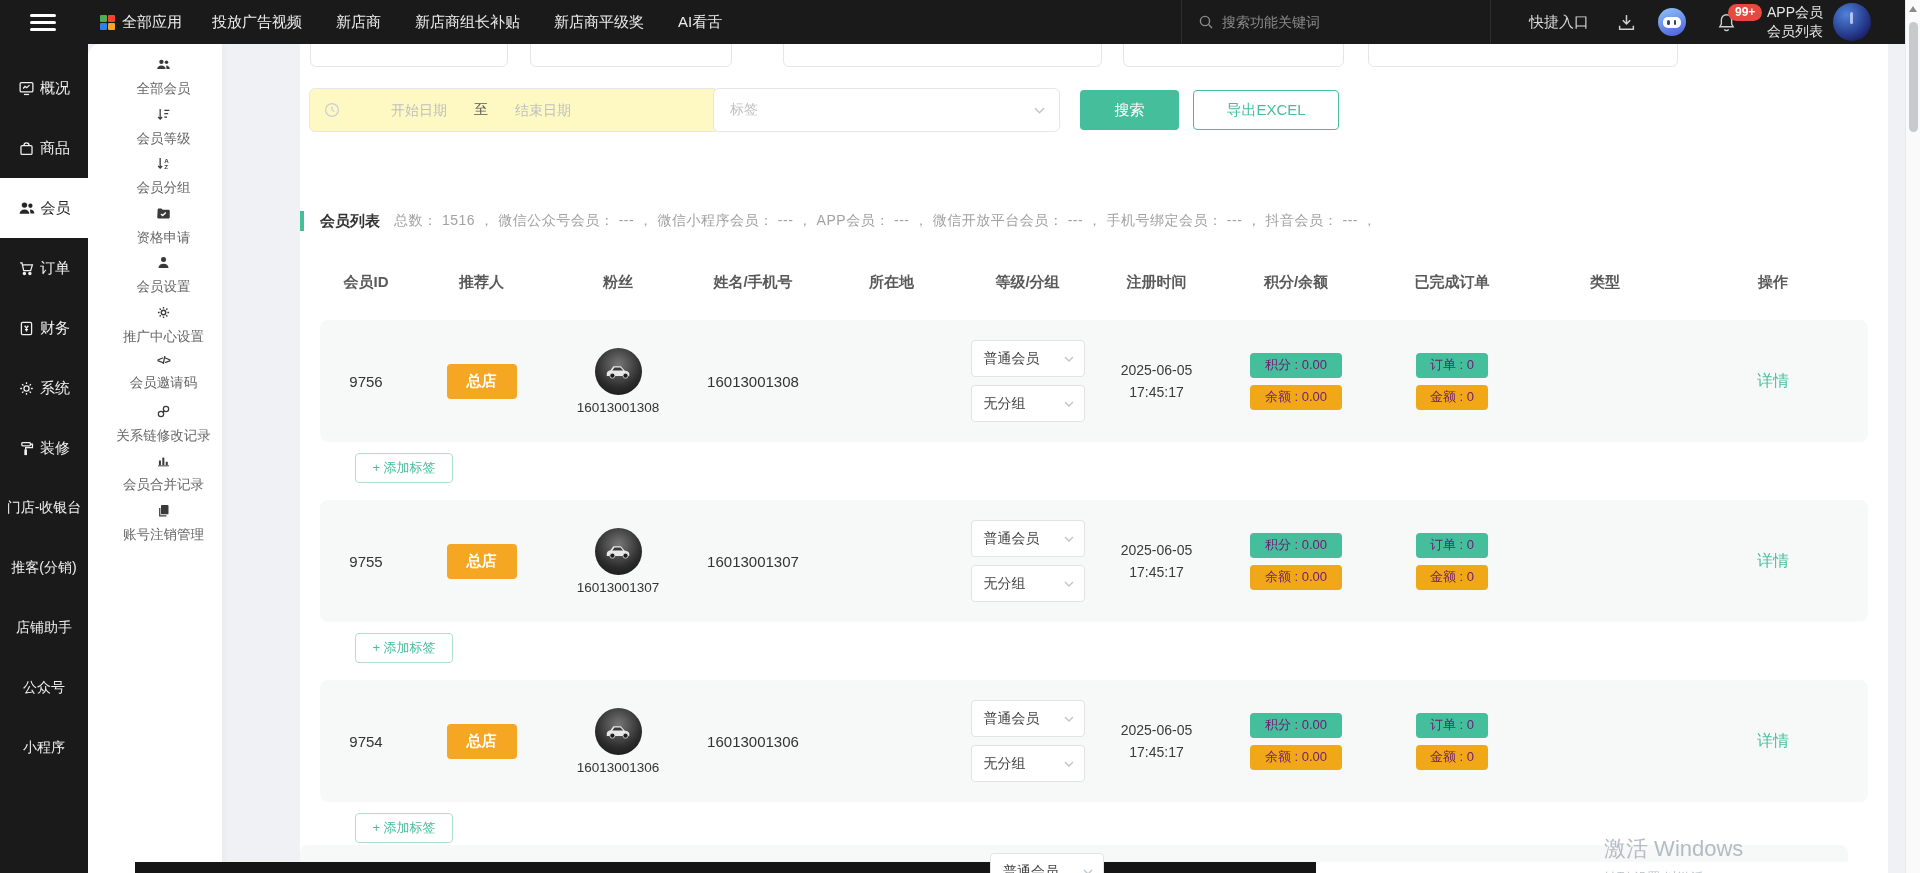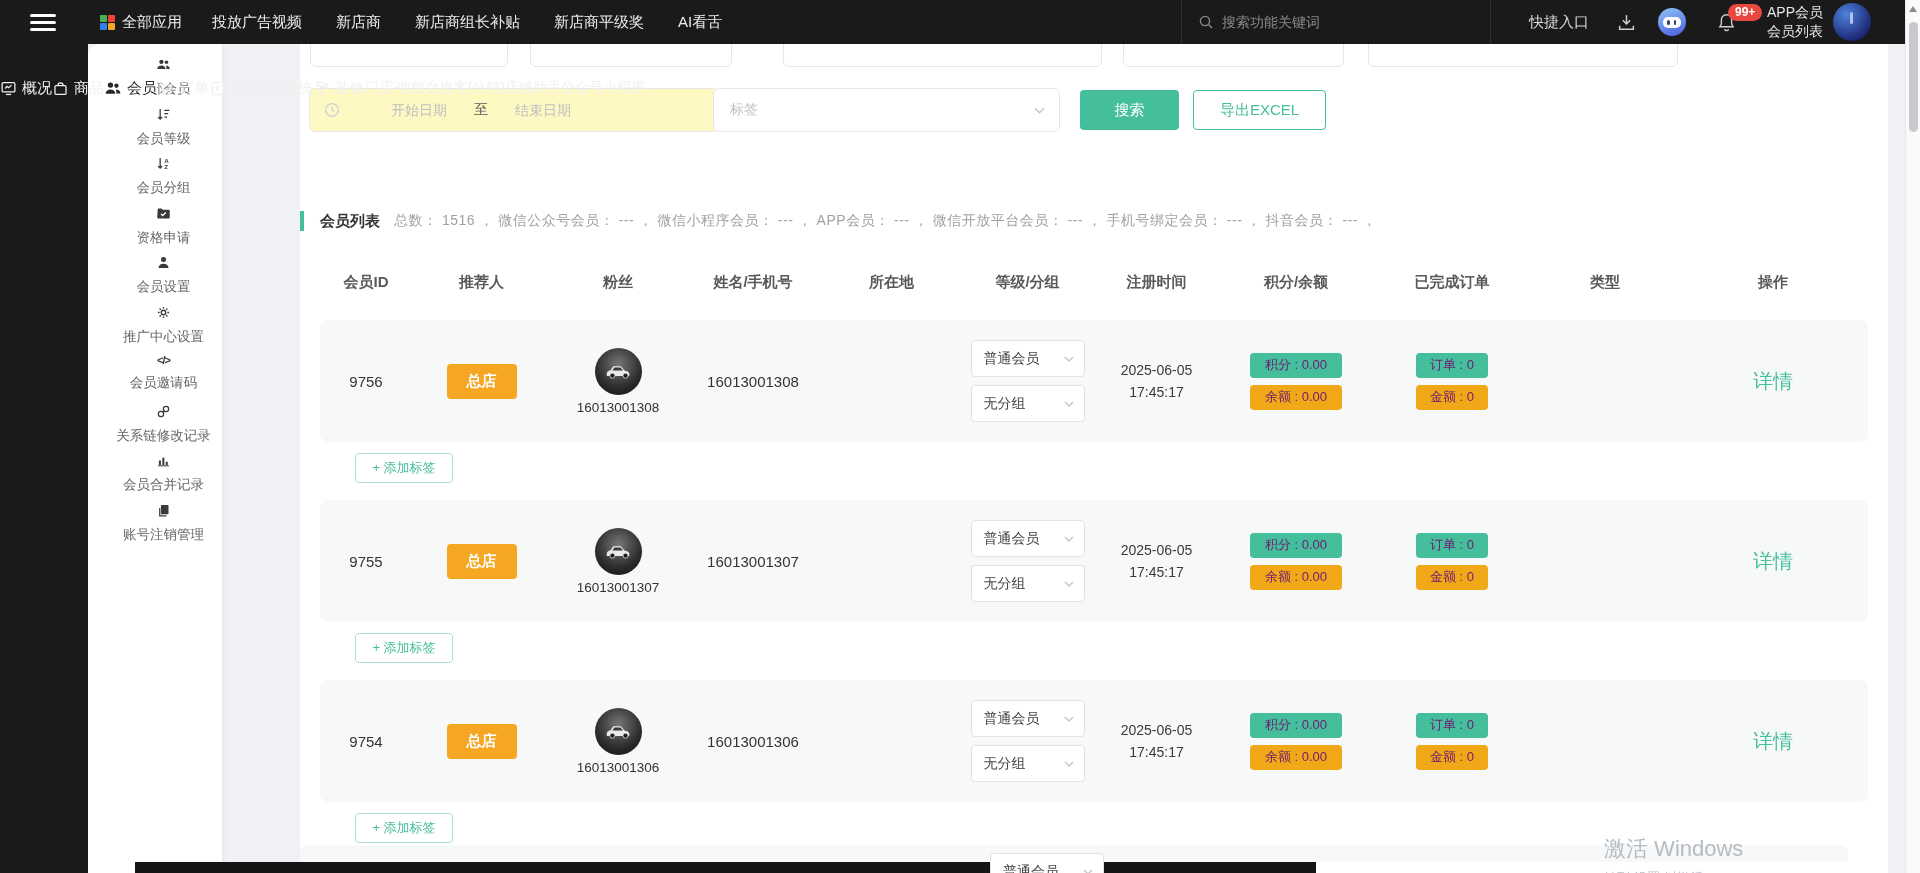--- a/index.html
+++ b/index.html
@@ -35,21 +35,21 @@
   .notif-badge { position:absolute; left:12px; top:-8px; background:#E8483F; color:#fff; font-size:12px; font-weight:bold;
                  border-radius:9px; padding:2px 7px; line-height:13px; }
   .user-block { margin-left:30px; text-align:right; color:#E6E6E6; font-size:14px; line-height:19px; cursor:pointer; }
   .user-avatar { margin-left:10px; margin-right:34px; width:38px; height:38px; border-radius:50%; flex:none;
                  background:radial-gradient(circle at 35% 30%,#4E82DB,#1A2470 75%); cursor:pointer; position:relative; }
   .user-avatar::after { content:""; position:absolute; left:17px; top:9px; width:3px; height:12px; background:#cfd6ff;
                         border-radius:2px; opacity:.8; }
 
   
   .sidebar { position:absolute; left:0; top:44px; width:88px; height:829px; background:#1A1A1A; z-index:20;
-             padding-top:14px; display:flex; }
+             padding-top:14px; display:flex; flex-direction:column; }
   .side-item { height:60px; display:flex; align-items:center; justify-content:center; gap:5px;
                color:#F0F0F0; font-size:15px; cursor:pointer; white-space:nowrap; }
   .side-item svg { flex:none; }
   .side-item.active { background:#fff; color:#262626; }
   .side-item.textonly { font-size:14px; }
 
   
   .subsidebar { position:absolute; left:88px; top:44px; width:134px; height:829px; background:#fff; z-index:19;
                 border-top-left-radius:12px; padding-top:13px; box-shadow:2px 0 6px rgba(0,0,0,.04); }
   .sub-item { height:49.5px; display:flex; align-items:center; padding-left:17px; gap:8px; color:#666;
@@ -69,21 +69,21 @@
                 display:flex; align-items:center; padding:0 14px; background:#fef9c3; }
   .date-range input { border:none; outline:none; font-size:14px; color:#666; width:110px; text-align:center;
                       background:transparent; font-family:inherit; }
   .date-range input::placeholder { color:#BFBFBF; }
   .range-sep { color:#595959; font-size:14px; }
   .tag-select { position:absolute; left:413px; top:0; width:347px; height:44px; border:1px solid #E6E6E6; border-radius:6px;
                 display:flex; align-items:center; justify-content:space-between; padding:0 14px 0 16px;
                 color:#BFBFBF; font-size:14px; background:#fff; cursor:pointer; }
   .btn-search { position:absolute; left:780px; top:2px; width:99px; height:40px; background:#45BE9B; color:#fff;
                 border:none; border-radius:4px; font-size:15px; cursor:pointer; font-family:inherit; }
-  .btn-export { position:absolute; left:893px; top:2px; width:133px; height:40px; background:#fff; color:#45BE9B;
+  .btn-export { position:absolute; left:893px; top:2px; width:146px; height:40px; background:#fff; color:#45BE9B;
                 border:1px solid #45BE9B; border-radius:4px; font-size:15px; cursor:pointer; font-family:inherit; }
 
   .list-card { position:absolute; left:78px; top:139px; width:1588px; height:690px; background:#fff;
                border-radius:6px 6px 0 0; overflow:hidden; }
   .list-head { position:absolute; left:0; top:28px; width:100%; display:flex; align-items:center; }
   .green-bar { width:4px; height:20px; background:#45BE9B; }
   .list-title { margin-left:16px; font-size:15px; font-weight:bold; color:#333; }
   .list-stats { margin-left:14px; font-size:14px; color:#A2A2A2; letter-spacing:.5px; }
 
   .thead { position:absolute; left:20px; top:90px; width:1548px; display:flex; }
@@ -105,21 +105,21 @@
   .select-box { width:114px; height:37px; background:#fff; border:1px solid #E3E3E3; border-radius:4px;
                 display:flex; align-items:center; justify-content:space-between; padding:0 10px 0 12px;
                 font-size:14px; color:#444; cursor:pointer; }
   .cell .select-box + .select-box { margin-top:8px; }
   .time-lines { font-size:14px; color:#3a3a3a; line-height:22px; text-align:center; }
   .pill { color:#701a75; font-size:13px; height:25px; display:flex; align-items:center; justify-content:center;
           border-radius:4px; }
   .pill + .pill { margin-top:7px; }
   .pill.teal { background:#45BE9B; } .pill.orange { background:#F0A818; }
   .w92 { width:92px; } .w72 { width:72px; }
-  .detail-link { color:#4ABF9E; font-size:20px; cursor:pointer; }
+  .detail-link { color:#4ABF9E; font-size:16px; cursor:pointer; }
   .add-tag-btn { margin:11px 0 17px 35px; width:98px; height:30px; background:#fff; border:1px solid #AEDfD2;
                  border-radius:4px; color:#45BE9B; font-size:13px; cursor:pointer; font-family:inherit; display:block; }
 
   
   .row4-partial { position:absolute; left:300px; top:845px; width:1548px; height:17px; background:#F7F8F8;
                   border-radius:8px 8px 0 0; z-index:30; }
   .bottom-strip { position:absolute; left:135px; top:862px; width:1181px; height:11px; background:#151515; z-index:40; }
   .partial-select { position:absolute; left:990px; top:853px; z-index:50; }
   .watermark { position:absolute; left:1604px; top:834px; z-index:60; pointer-events:none; }
   .wm1 { font-size:22px; color:#A9B1B9; opacity:.85; }

